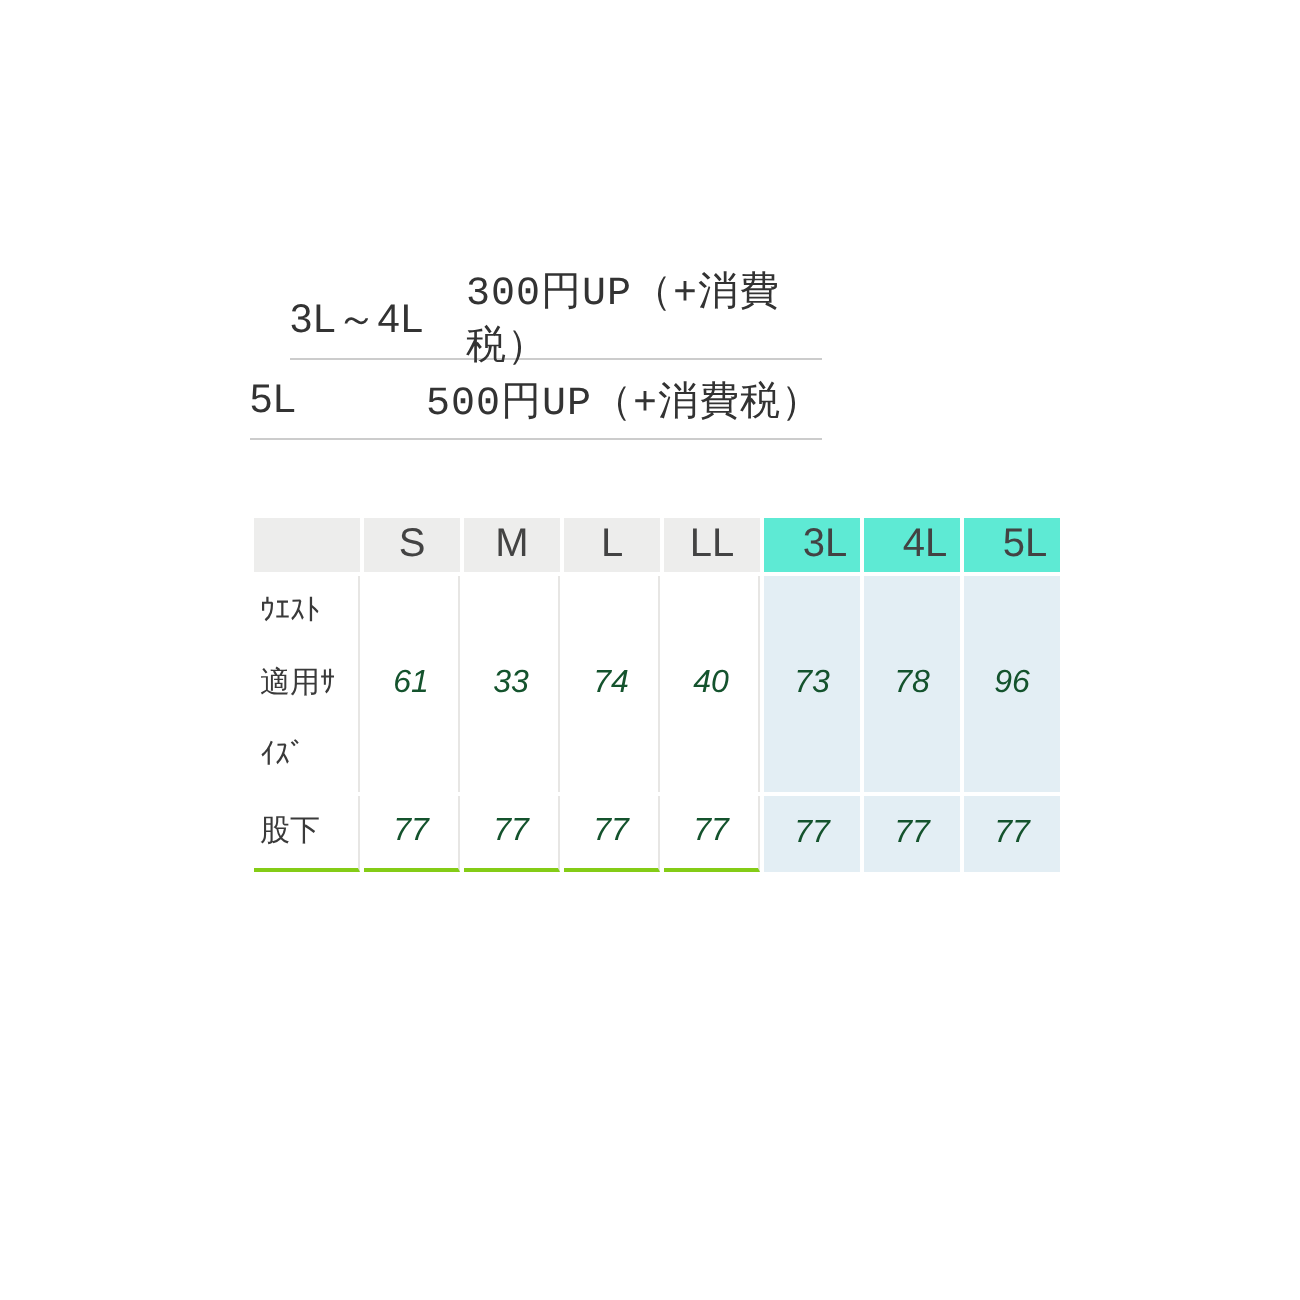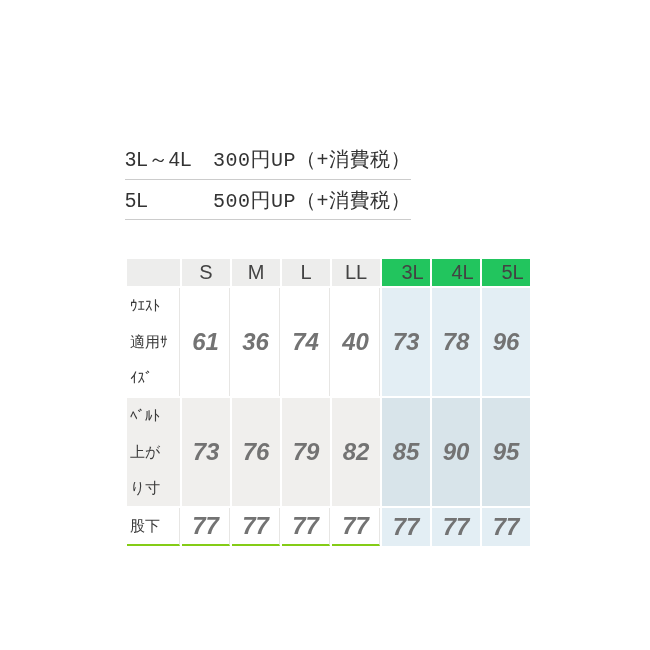--- a/index.html
+++ b/index.html
@@ -9,21 +9,21 @@
     -webkit-font-smoothing:antialiased;
   }
 
   
   .price-block { position:absolute; left:125px; top:141px; width:286px; }
   .price-row {
     display:flex; align-items:center; height:37px;
     border-bottom:1px solid #cccccc;
     font-size:20px; color:#333333; letter-spacing:0.5px;
   }
-  .price-row.first { padding-bottom:2px; height:36px; }
+  .price-row.first { padding-bottom:2px; height:36px;margin-left:20px; }
   .price-row.second { padding-top:2px; }
   .price-size { width:88px; flex:0 0 88px; }
   .price-value { flex:1;font-family:Liberation Mono, monospace; }
 
   
   .size-table {
     position:absolute; left:125px; top:257px;
     border-collapse:separate; border-spacing:2px;
     table-layout:fixed; width:407px;
     background:#ffffff;
@@ -31,26 +31,26 @@
   .size-table col.c-label { width:53px; }
   .size-table col.c-size  { width:48px; }
 
   .size-table th, .size-table td { margin:0; padding:0; vertical-align:middle; }
 
   
   .size-table thead th {
     height:27px; font-size:20px; font-weight:400; font-style:normal;
     color:#434343; text-align:center; background:#ededec;
   }
-  .size-table thead th.hl { background:#22c55e;padding-left:13px; }
+  .size-table thead th.hl { background:#5eead4;padding-left:13px; }
 
   
   .size-table td {
-    text-align:center; font-size:24px; font-weight:700; font-style:italic;
-    color:#737373;
+    text-align:center; font-size:16px; font-weight:400; font-style:italic;
+    color:#14532d;
   }
   tr.r-tall td, tr.r-tall th { height:80px; }
   tr.r-short td, tr.r-short th { height:27px; }
 
   
   .size-table .lbl {
     font-size:15px; font-weight:400; font-style:normal; color:#3a3a3a;
     text-align:left; padding-left:3px; line-height:36px;
     white-space:pre-line; letter-spacing:0px;
   }
@@ -103,38 +103,26 @@
         <th class="hl">4L</th>
         <th class="hl">5L</th>
       </tr>
     </thead>
     <tbody>
       <tr class="r-tall hairlines">
         <th class="lbl bg-w">ｳｴｽﾄ
 適用ｻ
 ｲｽﾞ</th>
         <td class="bg-w">61</td>
-        <td class="bg-w">36</td>
+        <td class="bg-w">33</td>
         <td class="bg-w">74</td>
         <td class="bg-w">40</td>
         <td class="bg-b1">73</td>
         <td class="bg-b1">78</td>
         <td class="bg-b1">96</td>
-      </tr>
-      <tr class="r-tall">
-        <th class="lbl bg-g">ﾍﾞﾙﾄ
-上が
-り寸</th>
-        <td class="bg-g">73</td>
-        <td class="bg-g">76</td>
-        <td class="bg-g">79</td>
-        <td class="bg-g">82</td>
-        <td class="bg-b2">85</td>
-        <td class="bg-b2">90</td>
-        <td class="bg-b2">95</td>
       </tr>
       <tr class="r-short hairlines r-bottom">
         <th class="lbl bg-w">股下</th>
         <td class="bg-w">77</td>
         <td class="bg-w">77</td>
         <td class="bg-w">77</td>
         <td class="bg-w">77</td>
         <td class="bg-b1">77</td>
         <td class="bg-b1">77</td>
         <td class="bg-b1">77</td>

